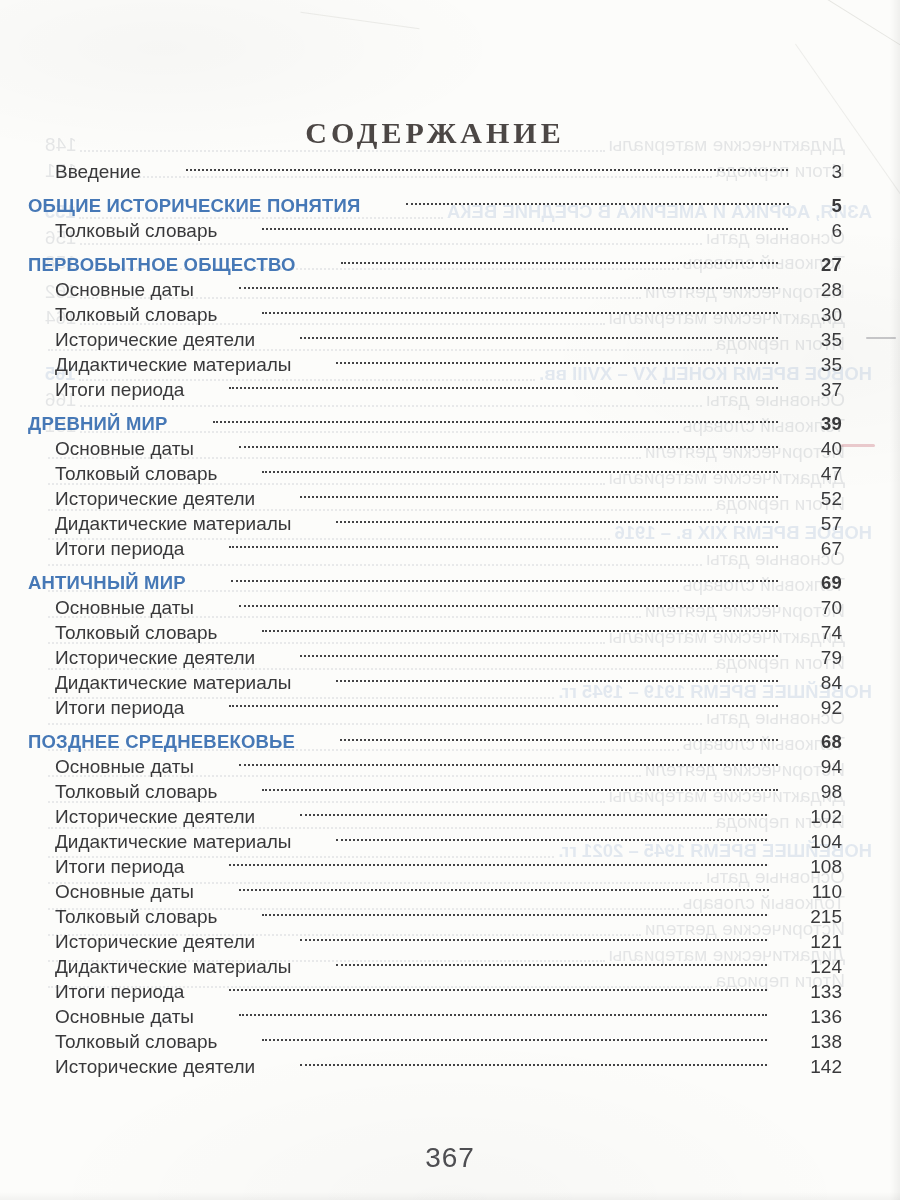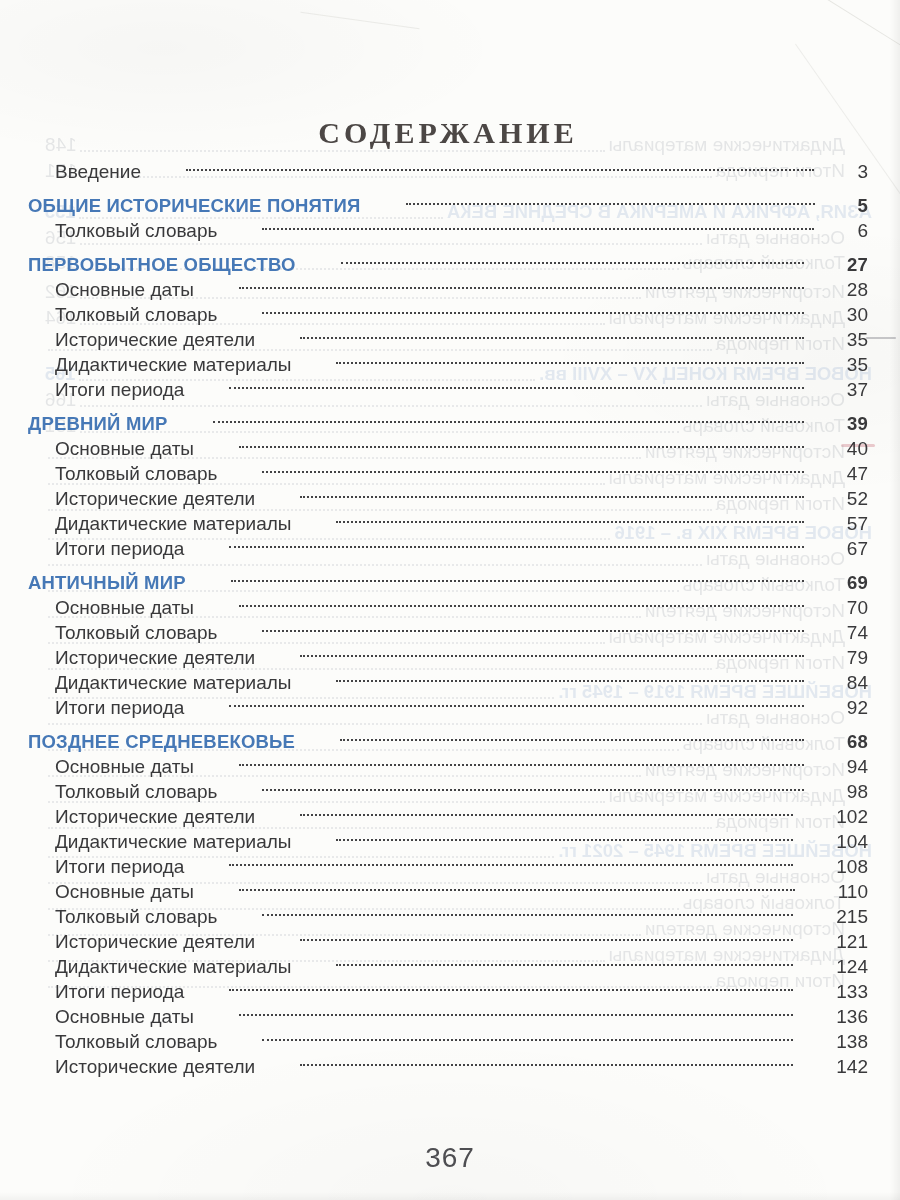--- a/index.html
+++ b/index.html
@@ -27,21 +27,21 @@
   .bleed{position:absolute;left:45px;right:28px;top:0;height:1200px;
     transform:scaleX(-1);opacity:.20;filter:blur(0.4px);pointer-events:none;}
   .bleed .row{position:absolute;left:0;right:0;display:flex;align-items:flex-end;height:25px;
     color:#878e99;font-size:19px;white-space:nowrap;}
   .bleed .row.heading{color:#7d9cc8;font-weight:bold;font-size:18.5px;}
   .bleed .row.item .label{padding-left:27px;}
   .bleed .dots{flex:1;border-bottom:2px dotted #9aa2ae;margin:0 3px 4px 4px;min-width:10px;}
   .bleed .num{min-width:0;}
 
   
-  .toc{position:absolute;left:28px;right:32px;top:116px;}
+  .toc{position:absolute;left:28px;right:58px;top:116px;}
   .toc-title{margin:0 0 9px 0;text-align:center;font-family:"Liberation Serif",serif;
     font-weight:bold;font-size:30px;letter-spacing:4px;color:#4c4745;}
   .toc .row{display:flex;align-items:center;height:25px;color:#39393b;font-size:19px;white-space:nowrap;gap:40px;}
   .toc .row.heading{color:#4678b6;font-weight:bold;font-size:18.5px;margin-top:9px;letter-spacing:.2px;}
   .toc .row.intro .label,.toc .row.item .label{padding-left:27px;}
   .toc .row.intro{margin-bottom:5px;}
   .toc .dots{flex:1;border-bottom:2px dotted #434345;margin:0 3px 4px 5px;min-width:10px;}
   .toc .num{color:#39393b;}
   .footer-page{position:absolute;left:0;width:100%;top:1142px;text-align:center;
     font-size:28px;color:#4e4e52;letter-spacing:1px;}

